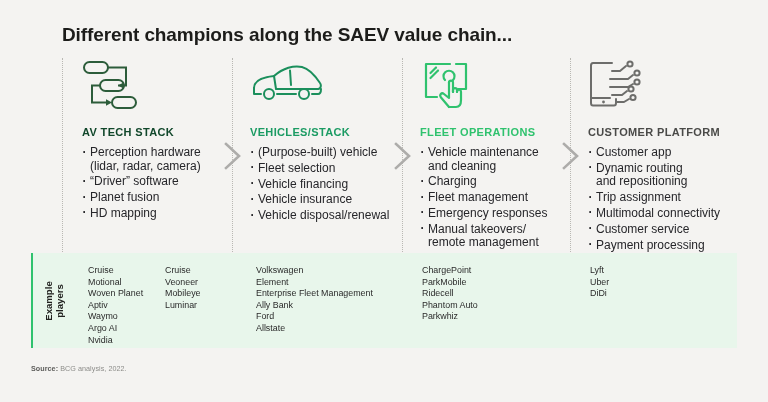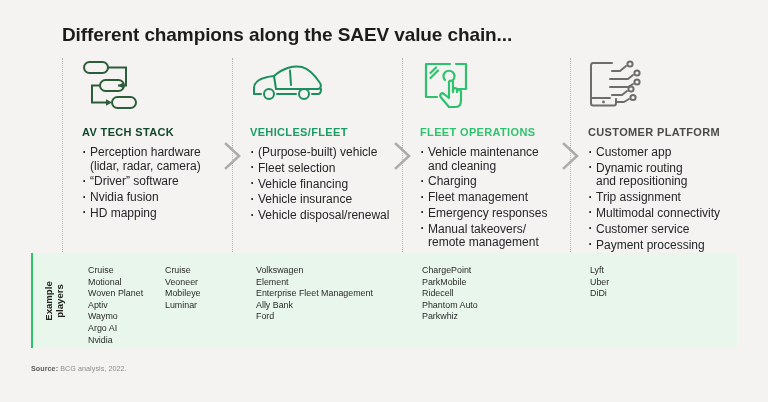--- a/index.html
+++ b/index.html
@@ -228,21 +228,21 @@
     <div class="col-head c0">AV TECH STACK</div>
     <ul class="bullets">
       <li>
         <span>Perception hardware</span>
         <span class="cont">(lidar, radar, camera)</span>
       </li>
       <li>
         <span>“Driver” software</span>
       </li>
       <li>
-        <span>Nvidia fusion</span>
+        <span>Planet fusion</span>
       </li>
       <li>
         <span>HD mapping</span>
       </li>
     </ul>
   </div>
 
   <div class="col col-1">
     <div class="col-icon">
       <svg width="74" height="52" viewBox="0 0 74 52">
@@ -252,21 +252,21 @@
           <path d="M4,30 L4,36 L11,36"></path>
           <path d="M27,36 L46,36"></path>
           <path d="M62,36 L68,36 C70,36 71,34 71,31"></path>
           <path d="M24,18 L26,31 L68,31"></path>
           <path d="M40,12.5 L41,27"></path>
           <circle cx="19" cy="36" r="5"></circle>
           <circle cx="54" cy="36" r="5"></circle>
         </g>
       </svg>
     </div>
-    <div class="col-head c1">VEHICLES/FLEET</div>
+    <div class="col-head c1">VEHICLES/STACK</div>
     <ul class="bullets">
       <li>
         <span>(Purpose-built) vehicle</span>
       </li>
       <li>
         <span>Fleet selection</span>
       </li>
       <li>
         <span>Vehicle financing</span>
       </li>
@@ -389,20 +389,21 @@
     <div>Mobileye</div>
     <div>Luminar</div>
   </div>
 
   <div class="players-col pc-1">
     <div>Volkswagen</div>
     <div>Element</div>
     <div>Enterprise Fleet Management</div>
     <div>Ally Bank</div>
     <div>Ford</div>
+    <div>Allstate</div>
   </div>
 
   <div class="players-col pc-2">
     <div>ChargePoint</div>
     <div>ParkMobile</div>
     <div>Ridecell</div>
     <div>Phantom Auto</div>
     <div>Parkwhiz</div>
   </div>
 

